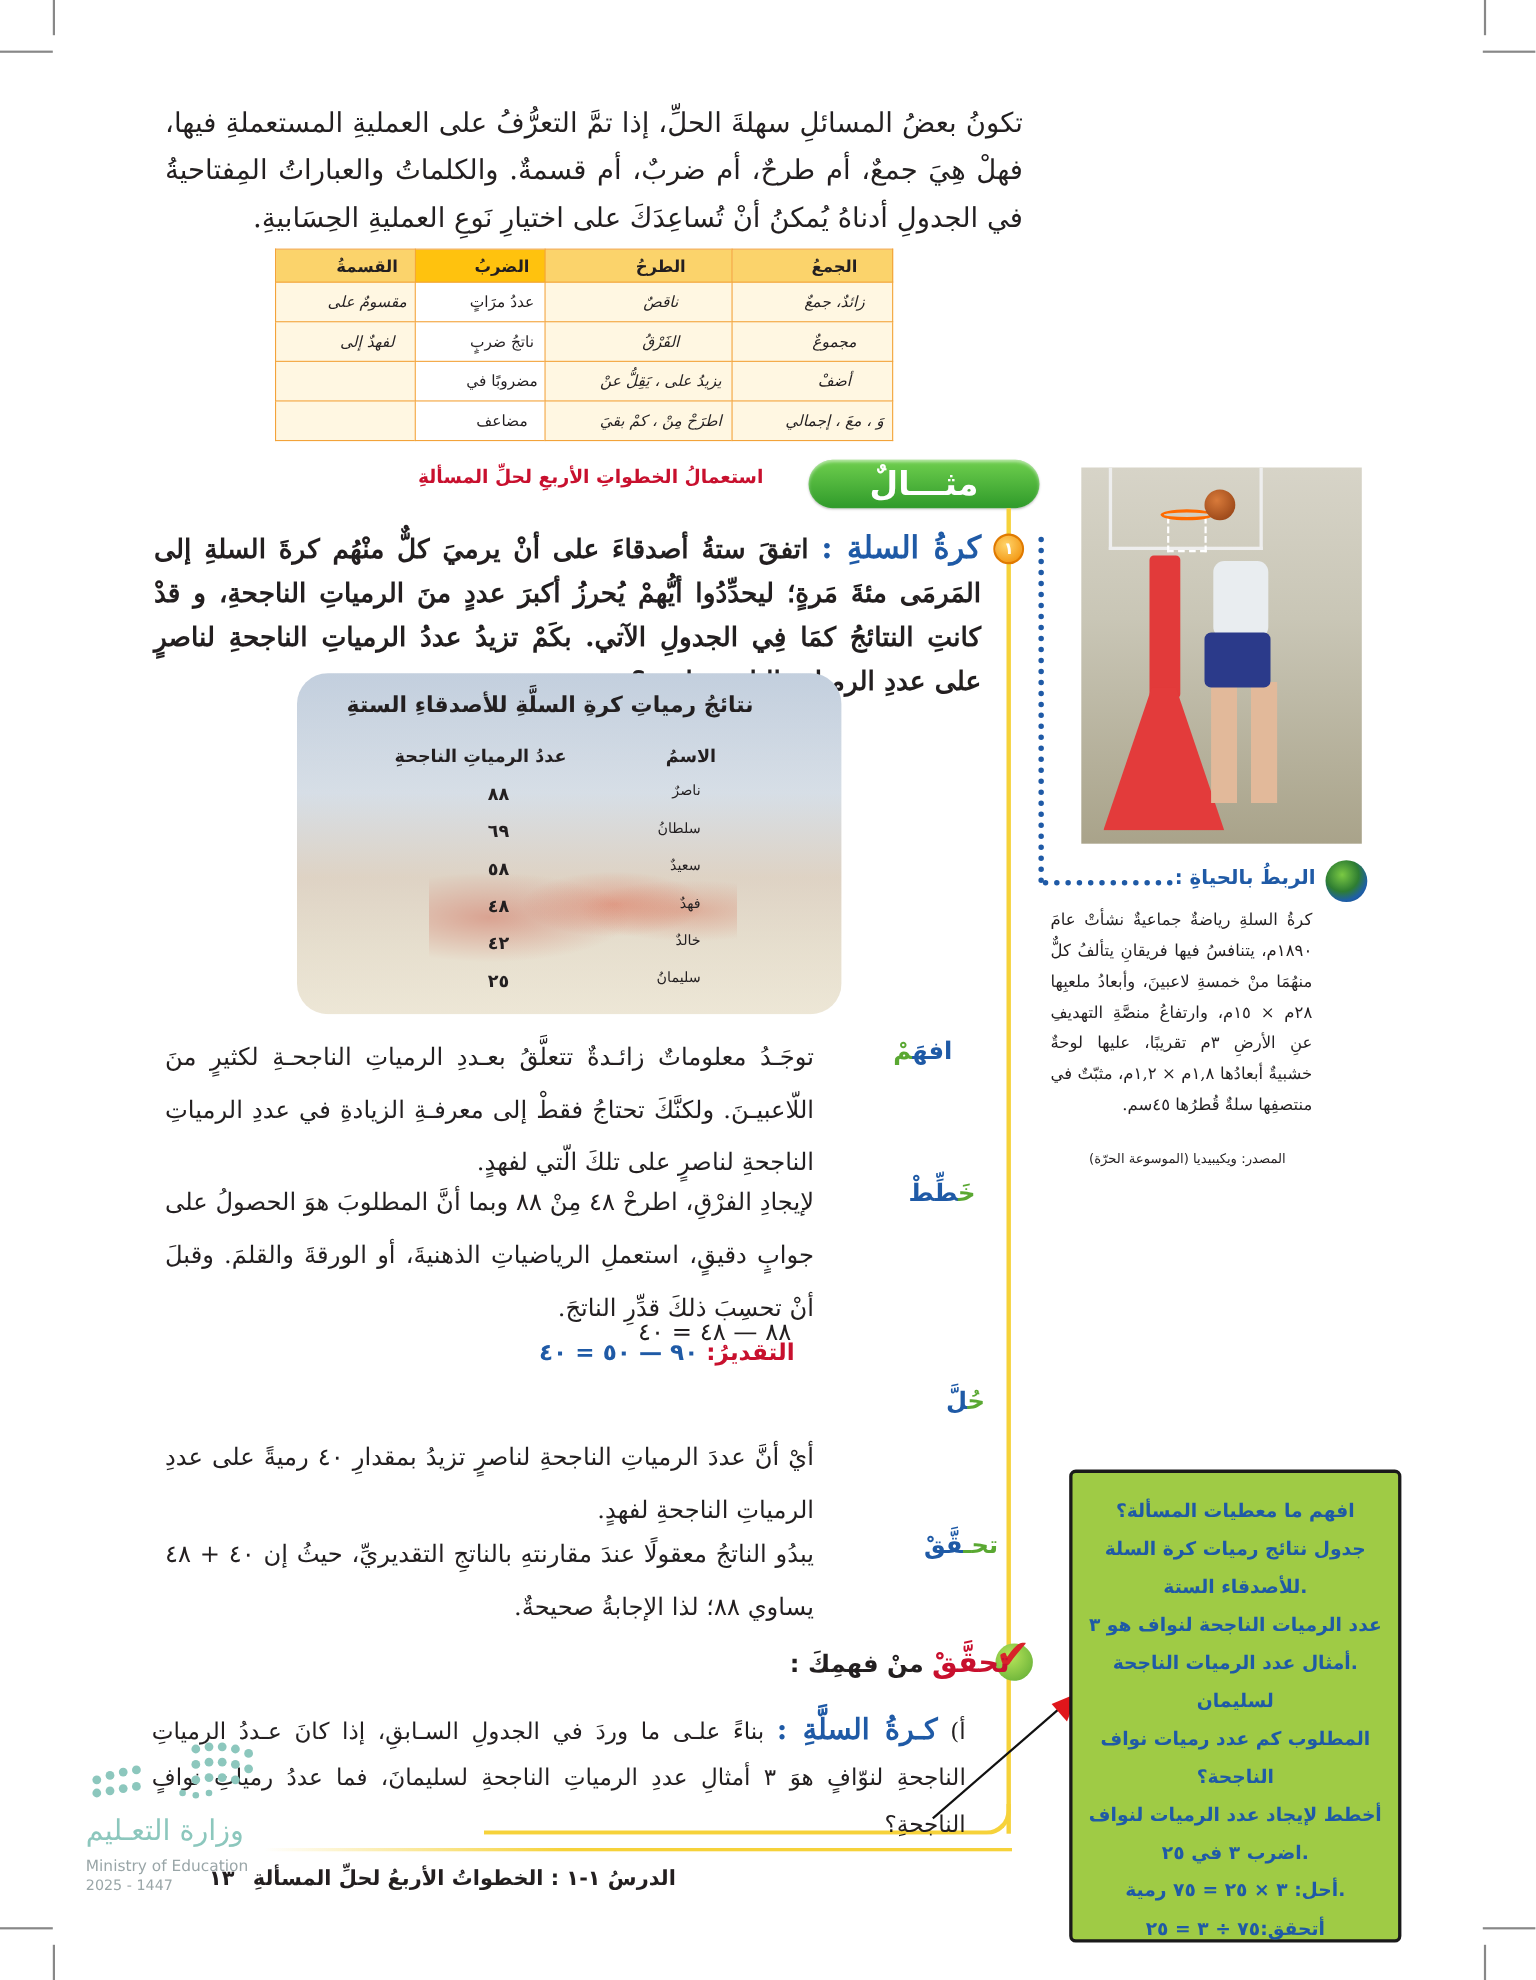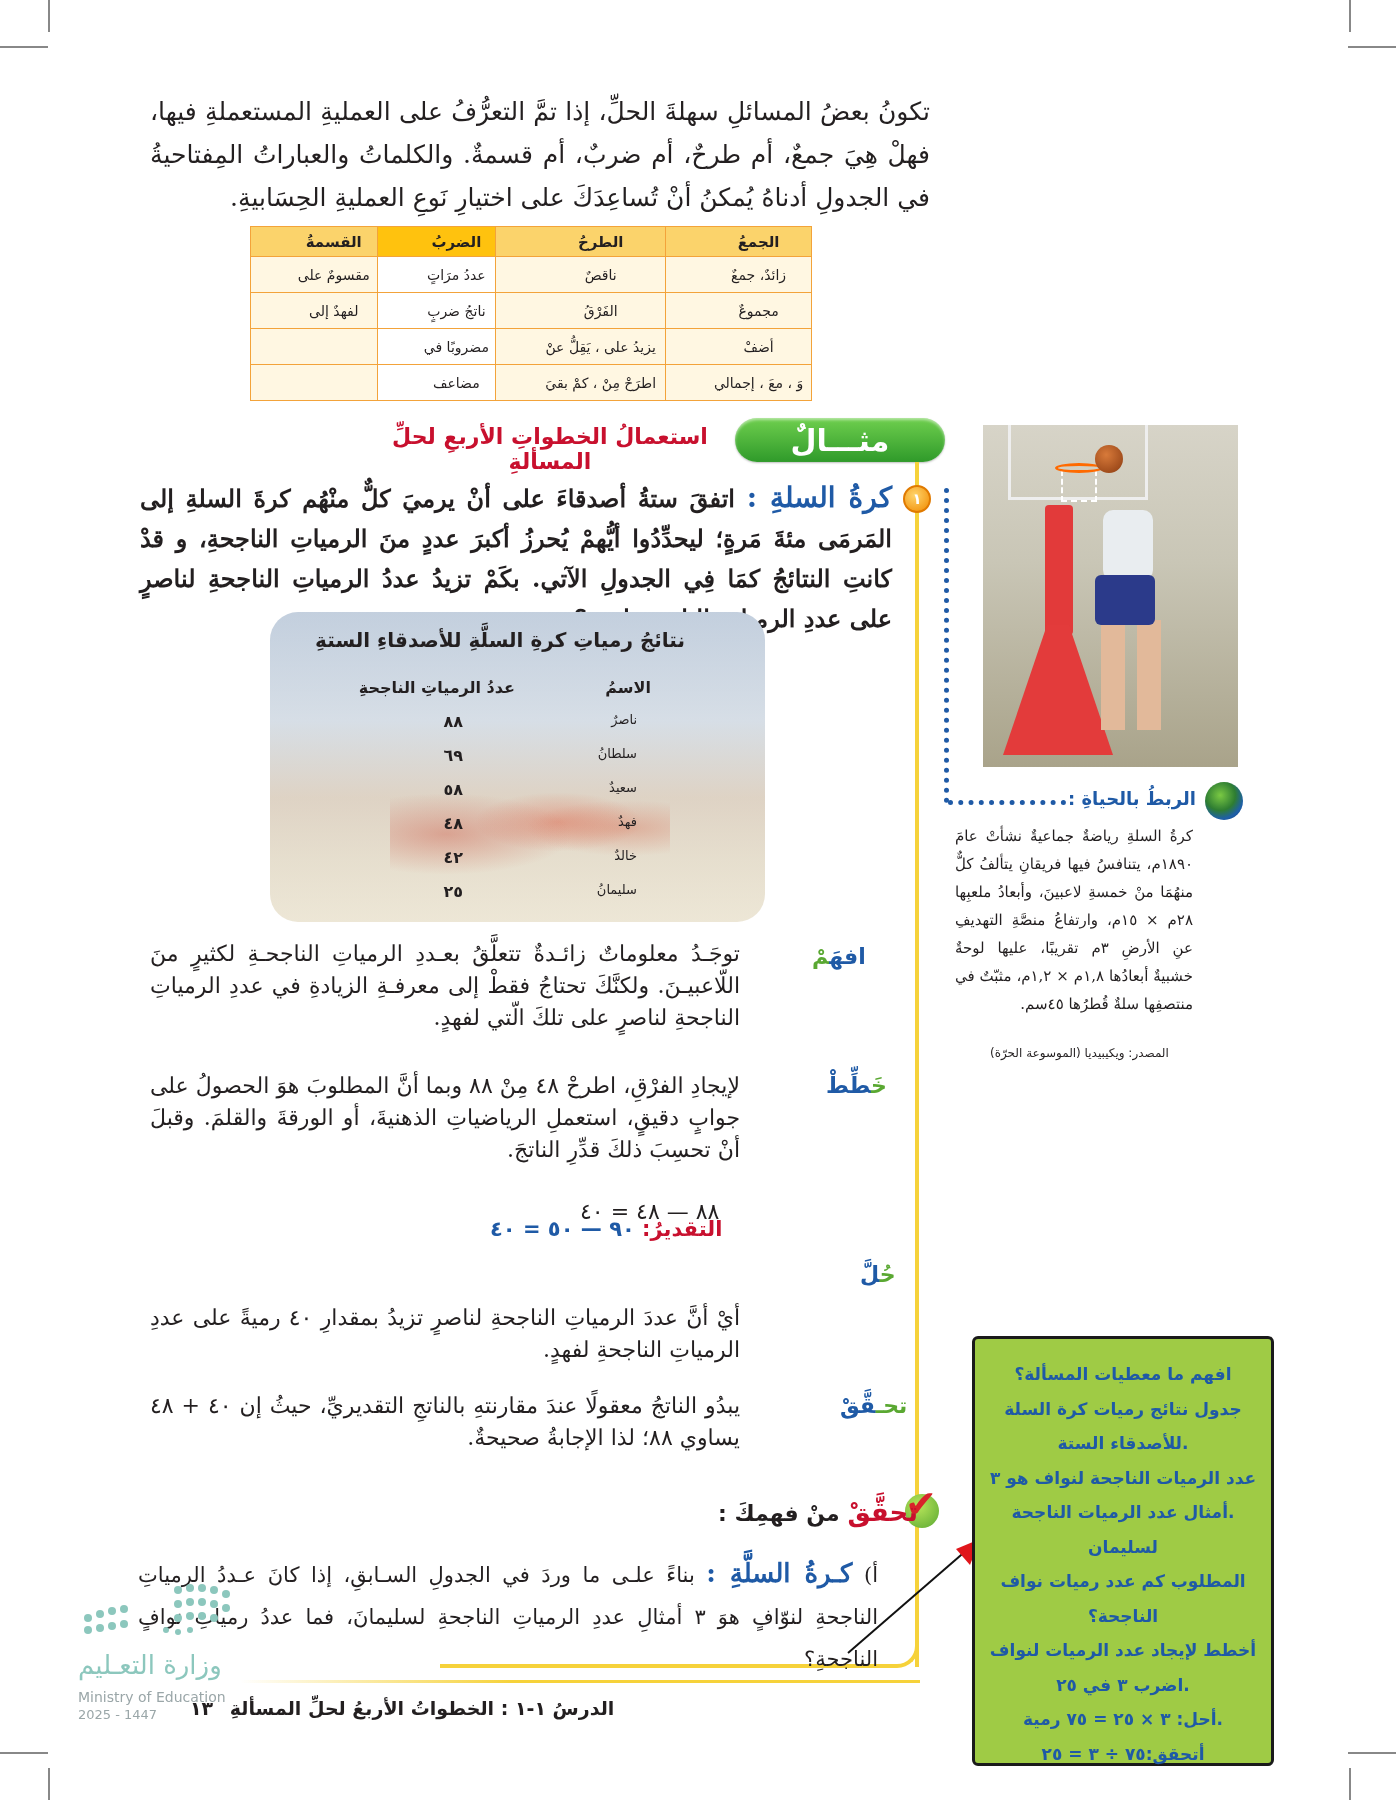--- a/index.html
+++ b/index.html
@@ -11,26 +11,26 @@
   .crop { position: absolute; background: #888; }
 
   
   .intro { left: 150px; top: 90px; width: 780px; font-size: 25px; line-height: 43px; text-align: justify; font-family: "DejaVu Serif", serif; }
 
   
   .kw-table { left: 250px; top: 226px; width: 562px; border-collapse: collapse; font-size: 14px; }
   .kw-table th, .kw-table td { border: 1.5px solid #f3a33a; height: 36px; text-align: center; font-weight: normal; padding-left: 40px; }
   .kw-table th { background: #fbd36b; font-weight: bold; font-size: 15px; height: 30px; }
   .kw-table th.alt { background: #ffc20e; }
-  .kw-table td.tint { background: #fff7e2; }
+  .kw-table td.tint { background: #fff7e2; font-style: italic; }
   .kw-table td.white { background: #ffffff; }
 
   
   .banner { left: 735px; top: 418px; width: 210px; height: 44px; border-radius: 22px; background: linear-gradient(#6fcf4e, #2f9a2a); box-shadow: inset 0 2px 3px rgba(255,255,255,.5), 0 1px 2px rgba(0,0,0,.25); display: flex; align-items: center; justify-content: center; color: #fff; font-size: 30px; font-weight: bold; }
-  .banner-title { left: 380px; top: 424px; width: 340px; color: #c8102e; font-weight: bold; font-size: 22px; text-align: center; }
+  .banner-title { left: 380px; top: 424px; width: 340px; color: #c8102e; font-weight: bold; font-size: 17px; text-align: left; }
 
   
   .yline { left: 915px; top: 462px; width: 4px; height: 1205px; background: #f6d23a; }
   .ycurve { left: 440px; top: 1640px; width: 479px; height: 28px; border-bottom: 4px solid #f6d23a; border-left: 0; border-right: 4px solid #f6d23a; border-bottom-right-radius: 22px; }
 
   
   .dotsv { left: 944px; top: 488px; width: 0; height: 315px; border-left: 5px dotted #1f5aa6; }
   .dotsh { left: 948px; top: 800px; width: 118px; height: 0; border-top: 5px dotted #1f5aa6; }
 
   .badge1 { left: 903px; top: 485px; width: 28px; height: 28px; border-radius: 50%; background: radial-gradient(circle at 40% 35%, #ffd46a, #f08a00); border: 2px solid #e07a00; color: #fff; font-size: 15px; font-weight: bold; display: flex; align-items: center; justify-content: center; }
@@ -69,21 +69,21 @@
   
   .globe { left: 1205px; top: 782px; width: 38px; height: 38px; border-radius: 50%; background: radial-gradient(circle at 40% 35%, #7ac943, #2e7d32 45%, #1e5fa8 70%, #0d3b75); }
   .life-title { left: 1068px; top: 788px; color: #1f5aa6; font-weight: bold; font-size: 18px; }
   .life-body { left: 955px; top: 822px; width: 238px; font-size: 15px; line-height: 28px; text-align: justify; font-family: "DejaVu Serif", serif; }
   .life-src { left: 990px; top: 1046px; font-size: 12px; }
 
   
   .step-label { font-size: 22px; font-weight: bold; }
   .step-label .b { color: #1f5aa6; }
   .step-label .g { color: #5aa832; }
-  .step-text { font-size: 22px; line-height: 32px; text-align: justify; font-family: "DejaVu Serif", serif; width: 590px; }
+  .step-text { font-size: 22px; line-height: 48px; text-align: justify; font-family: "DejaVu Serif", serif; width: 590px; }
   .estimate { left: 490px; top: 1217px; font-size: 21px; font-weight: bold; }
   .estimate .lbl { color: #c8102e; }
   .estimate .val { color: #1f5aa6; }
 
   
   .check-icon { left: 905px; top: 1494px; width: 34px; height: 34px; border-radius: 50%; background: radial-gradient(circle at 40% 35%, #b8e55a, #5aa832); }
   .check-mark { left: 905px; top: 1482px; color: #d8232a; font-size: 38px; font-weight: bold; }
   .check-title { left: 718px; top: 1497px; font-size: 22px; font-weight: bold; }
   .check-title .r { color: #c8102e; font-size: 26px; }
   .q-text { left: 138px; top: 1552px; width: 740px; font-size: 21px; line-height: 42px; text-align: justify; font-family: "DejaVu Serif", serif; }

